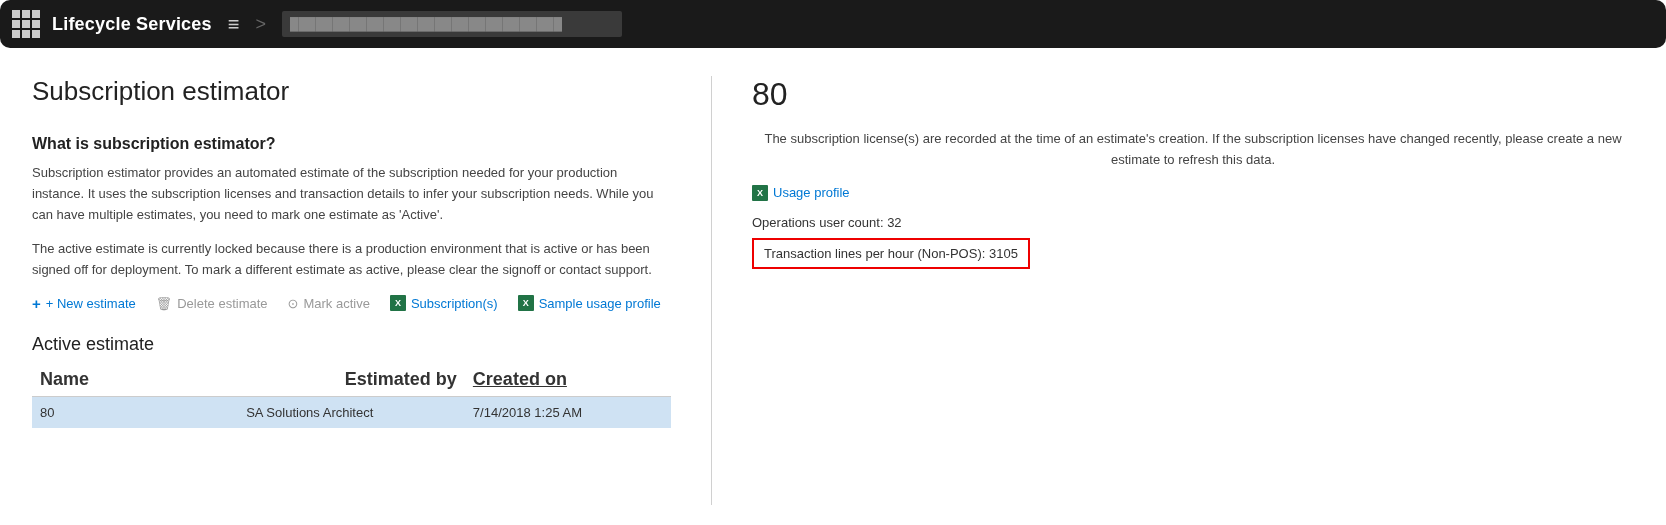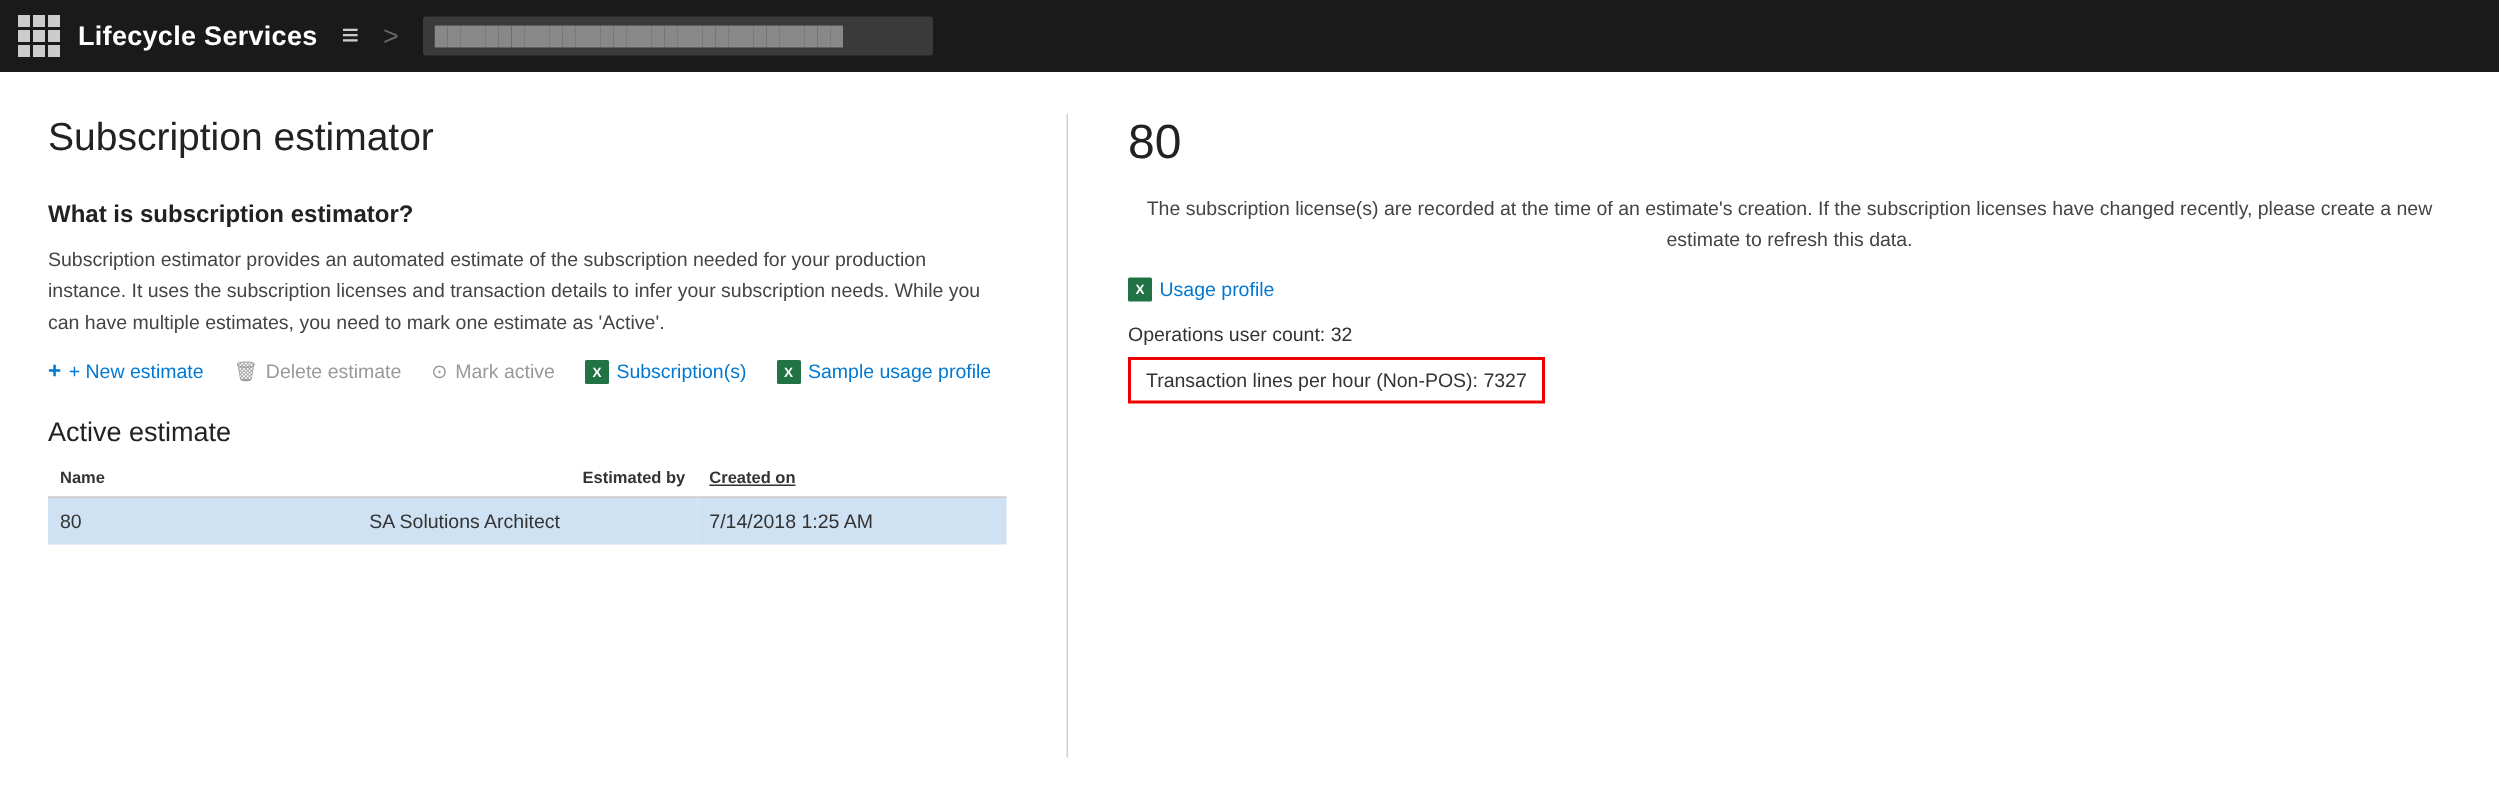--- a/index.html
+++ b/index.html
@@ -6,20 +6,21 @@
     body { font-family: 'Segoe UI', Arial, sans-serif; background: #fff; color: #333; font-size: 14px; }
 
     
     .topbar {
       background: #1a1a1a;
       height: 48px;
       display: flex;
       align-items: center;
       padding: 0 12px;
       gap: 12px;
+      border-radius: 10px;
     }
     .topbar-grid-icon {
       display: grid;
       grid-template-columns: repeat(3,8px);
       grid-template-rows: repeat(3,8px);
       gap: 2px;
       cursor: pointer;
     }
     .topbar-grid-icon span {
       width: 8px; height: 8px;
@@ -137,21 +138,21 @@
       margin-bottom: 10px;
     }
 
     
     .estimate-table {
       width: 100%;
       border-collapse: collapse;
     }
     .estimate-table th {
       text-align: left;
-      font-size: 11px;
+      font-size: 18px;
       font-weight: 600;
       color: #333;
       padding: 4px 8px 6px 8px;
       border-bottom: 1px solid #ccc;
     }
     .estimate-table td {
       padding: 8px 8px;
       font-size: 13px;
       color: #333;
     }
@@ -240,20 +241,21 @@
 <div class="main-content">
 
   <div class="left-panel">
 
     <h1 class="page-title">Subscription estimator</h1>
 
     <h2 class="section-title">What is subscription estimator?</h2>
 
     <p class="description">Subscription estimator provides an automated estimate of the subscription needed for your production instance. It uses the subscription licenses and transaction details to infer your subscription needs. While you can have multiple estimates, you need to mark one estimate as 'Active'.</p>
 
+    <p class="description">The active estimate is currently locked because there is a production environment that is active or has been signed off for deployment. To mark a different estimate as active, please clear the signoff or contact support.</p>
 
     <div class="toolbar">
       <button class="toolbar-btn">
         <span class="icon-text">+</span>
         <span>+ New estimate</span>
       </button>
 
       <button class="toolbar-btn disabled">
         <span style="font-size:13px;">🗑</span>
         <span>Delete estimate</span>
@@ -316,18 +318,18 @@
     <p class="spec-description">The subscription license(s) are recorded at the time of an estimate's creation. If the subscription licenses have changed recently, please create a new estimate to refresh this data.</p>
 
     <div class="usage-profile-link">
       <span class="excel-icon">X</span>
       <span>Usage profile</span>
     </div>
 
     <p class="spec-stat">Operations user count: 32</p>
 
     <div>
-      <span class="stat-highlighted">Transaction lines per hour (Non-POS): 7327</span>
+      <span class="stat-highlighted">Transaction lines per hour (Non-POS): 3105</span>
     </div>
 
   </div>
 
 </div>
 
 </body></html>

